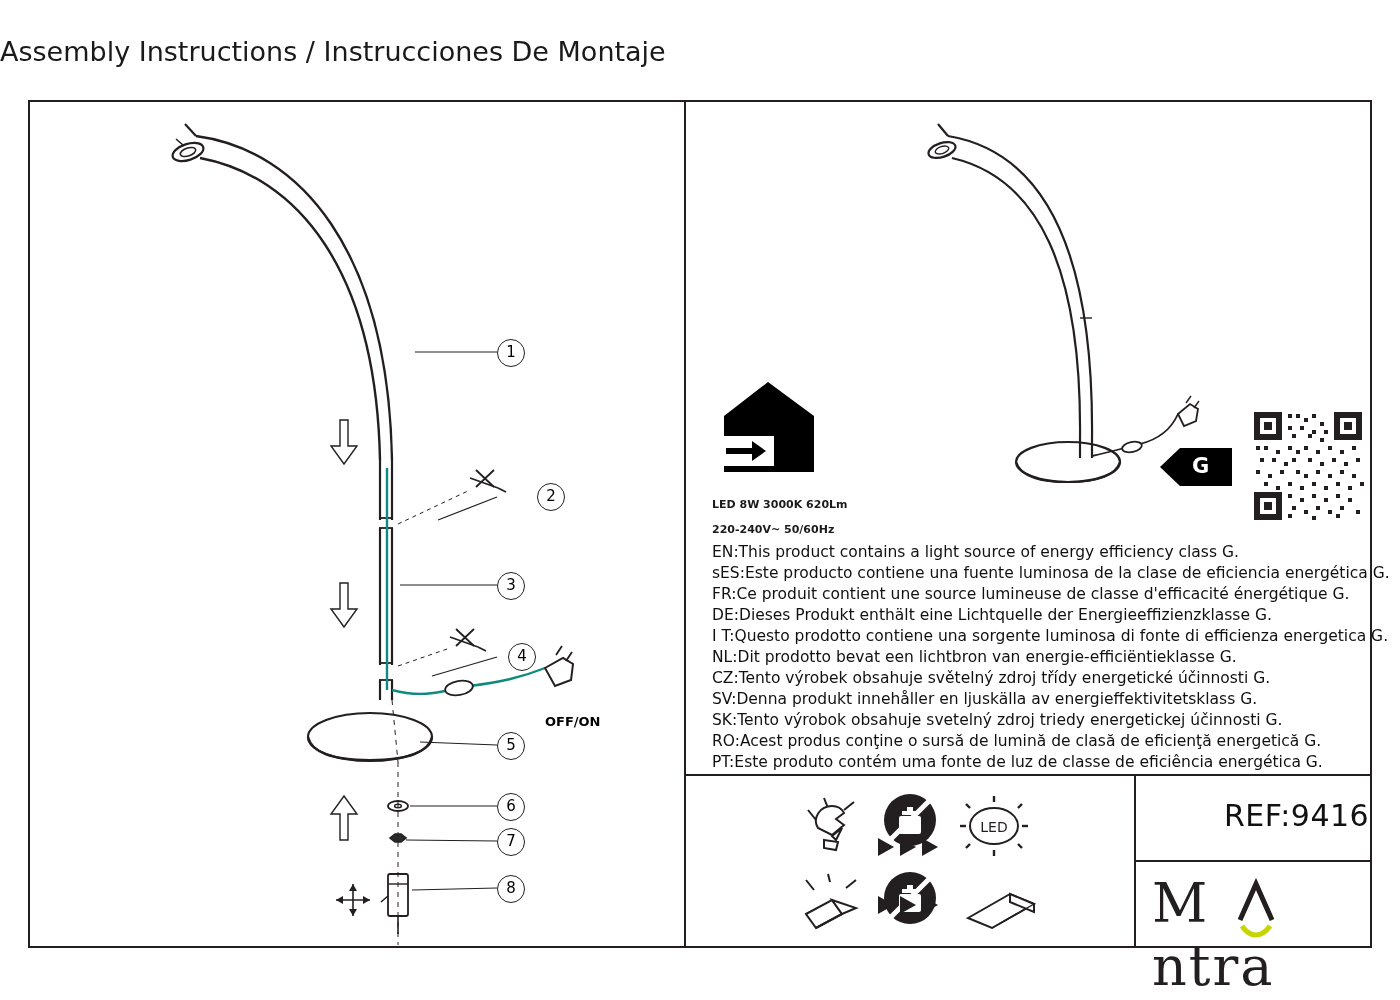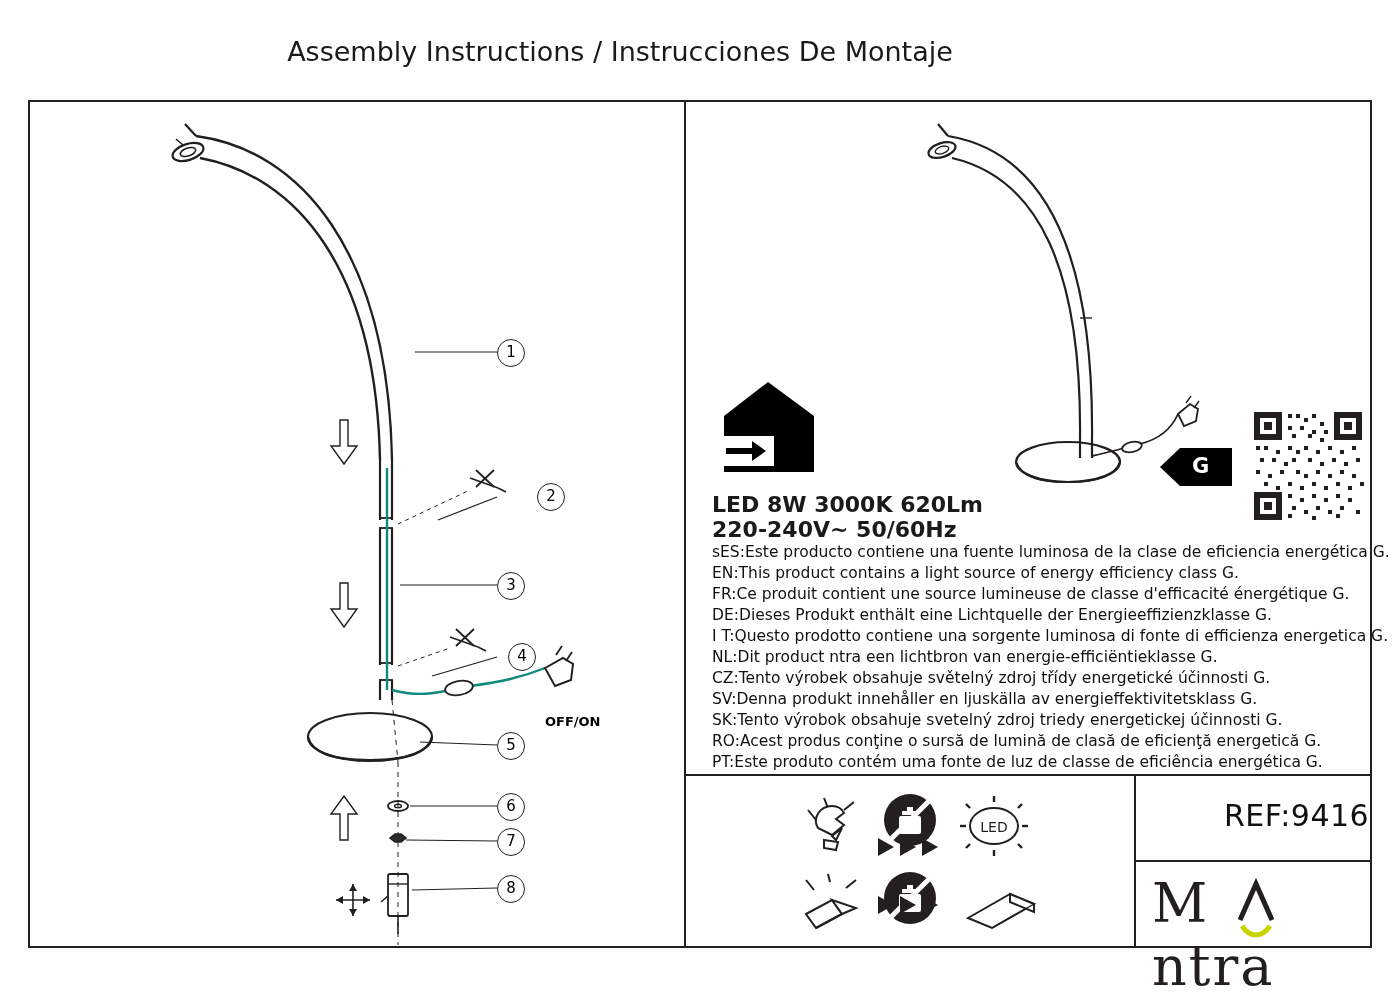--- a/index.html
+++ b/index.html
@@ -20,21 +20,20 @@
     left: 0; top: 0;
     width: 1400px;
     height: 1000px;
   }
   
   .title {
     position: absolute;
     top: 36px;
     left: 0;
     width: 1240px;
-    text-align: center;
     font-size: 27px;
     font-family: "DejaVu Sans", sans-serif;
     letter-spacing: 0px;
     color: #1a1a1a;
   }
   
   .frame {
     position: absolute;
     left: 28px;
     top: 100px;
@@ -122,21 +121,21 @@
     width: 650px;
   }
   .spec-line {
     font-size: 15.5px;
     line-height: 21px;
     font-family: "DejaVu Sans", sans-serif;
     color: #111;
     white-space: nowrap;
   }
   .spec-head {
-    font-size: 22px;
+    font-size: 11px;
     line-height: 25px;
     font-weight: bold;
     color: #1a1a1a;
     font-family: "DejaVu Sans", sans-serif;
   }
 
   
   .glabel {
     position: absolute;
     left: 1160px;
@@ -489,26 +488,26 @@
   <div class="callout" style="left:497px; top:732px;">5</div>
   <div class="callout" style="left:497px; top:793px;">6</div>
   <div class="callout" style="left:497px; top:828px;">7</div>
   <div class="callout" style="left:497px; top:875px;">8</div>
 
   <div class="offon">OFF/ON</div>
 
   <div class="spec-block">
     <div class="spec-head">LED 8W 3000K 620Lm</div>
     <div class="spec-head">220-240V~  50/60Hz</div>
+    <div class="spec-line">EN:This product contains a light source of energy efficiency class G.</div>
     <div class="spec-line">sES:Este producto contiene una fuente luminosa de la clase de eficiencia energética G.</div>
-    <div class="spec-line">EN:This product contains a light source of energy efficiency class G.</div>
     <div class="spec-line">FR:Ce produit contient une source lumineuse de classe d'efficacité énergétique G.</div>
     <div class="spec-line">DE:Dieses Produkt enthält eine Lichtquelle der Energieeffizienzklasse G.</div>
     <div class="spec-line">I T:Questo prodotto contiene una sorgente luminosa di fonte di efficienza energetica G.</div>
-    <div class="spec-line">NL:Dit product ntra een lichtbron van energie-efficiëntieklasse G.</div>
+    <div class="spec-line">NL:Dit prodotto bevat een lichtbron van energie-efficiëntieklasse G.</div>
     <div class="spec-line">CZ:Tento výrobek obsahuje světelný zdroj třídy energetické účinnosti G.</div>
     <div class="spec-line">SV:Denna produkt innehåller en ljuskälla av energieffektivitetsklass G.</div>
     <div class="spec-line">SK:Tento výrobok obsahuje svetelný zdroj triedy energetickej účinnosti G.</div>
     <div class="spec-line">RO:Acest produs conţine o sursă de lumină de clasă de eficienţă energetică G.</div>
     <div class="spec-line">PT:Este produto contém uma fonte de luz de classe de eficiência energética G.</div>
   </div>
 
   <div class="glabel">
     <span class="gtext">G</span>
   </div>

